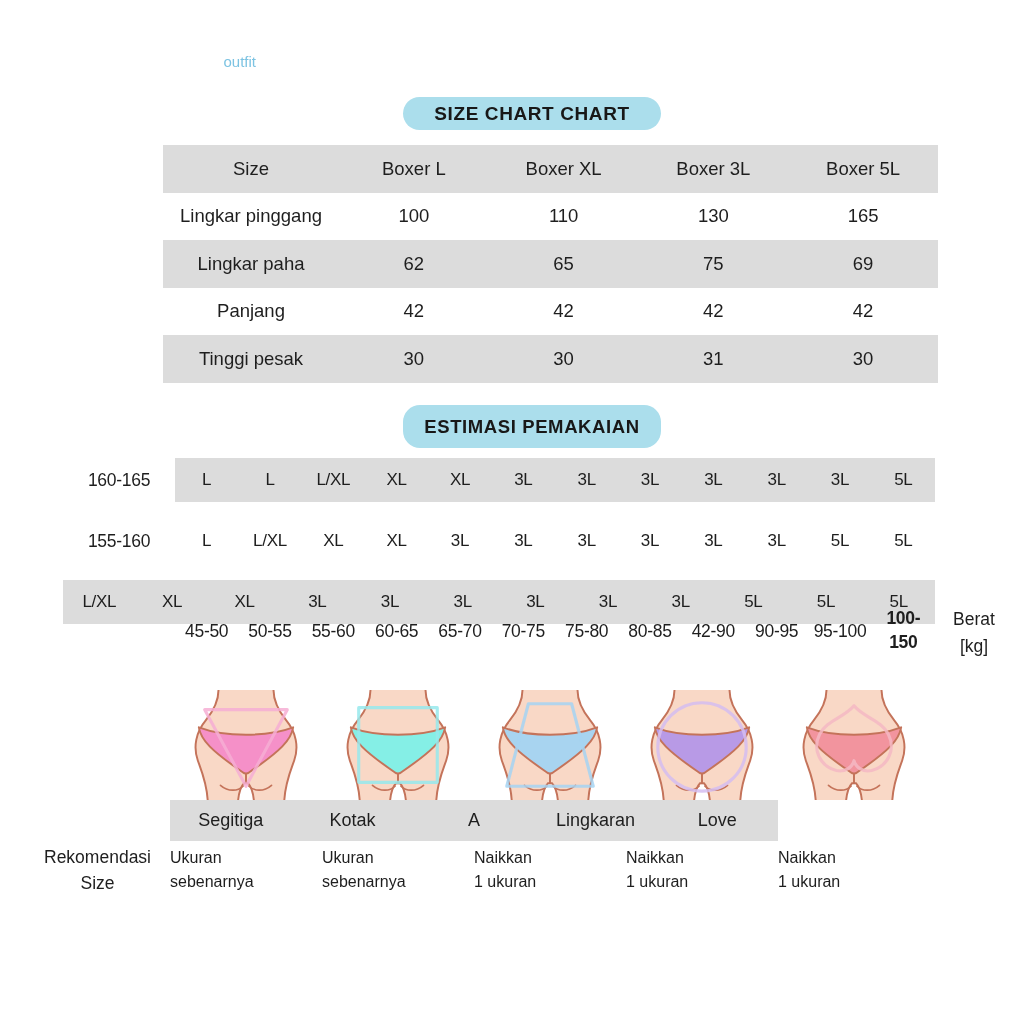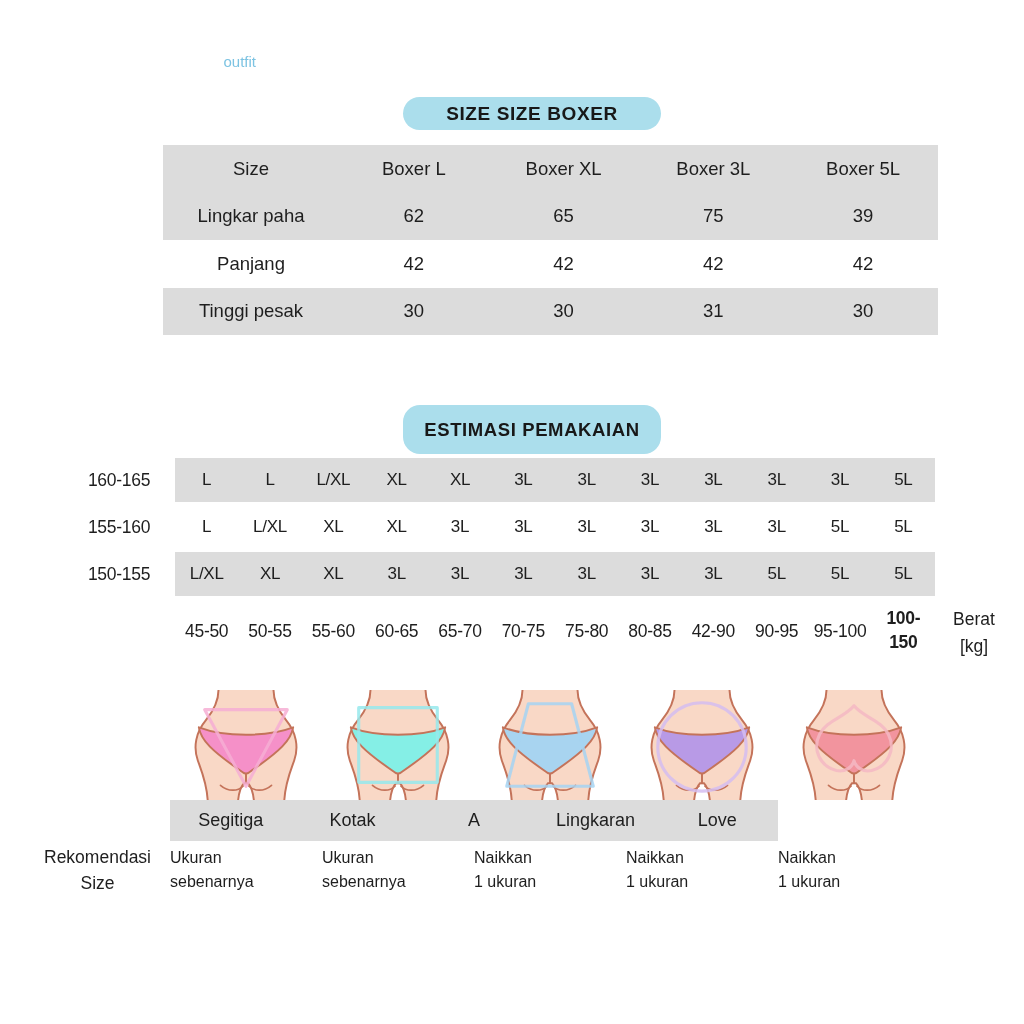--- a/index.html
+++ b/index.html
@@ -14,32 +14,32 @@
   .logo{position:absolute;left:108px;top:60px;width:150px;}
   .logo-main{font-size:38px;font-weight:700;color:var(--brand);letter-spacing:.5px;line-height:1;display:inline-block;position:relative;}
   .logo-leaf{position:absolute;right:-3px;top:-9px;}
   .logo-sub{display:block;text-align:right;font-size:15px;color:var(--brand);margin-top:-7px;padding-right:2px;}
 
   
   .pill{position:absolute;left:403px;width:258px;height:33px;background:var(--pill);
         border-radius:17px;display:flex;align-items:center;justify-content:center;
         font-size:19px;font-weight:700;letter-spacing:.6px;color:#181818;}
   .pill-1{top:97px;}
-  .pill-2{top:405px;height:49px;font-size:18.5px;}
+  .pill-2{top:405px;height:43px;font-size:18.5px;}
 
   
   .size-table{position:absolute;left:163px;top:145px;width:775px;}
   .t-row{display:grid;grid-template-columns:176px repeat(4,1fr);height:47.5px;align-items:center;text-align:center;font-size:18.5px;}
   .t-row.gray{background:var(--band);}
   .t-row .lbl{font-size:18.5px;}
 
   
   .tinggi-label{position:absolute;left:58px;top:410px;width:95px;text-align:center;font-size:17.5px;line-height:1.5;white-space:pre-line;}
   .matrix{position:absolute;left:63px;top:458px;width:872px;}
-  .m-row{display:flex;height:44px;margin-bottom:3px;align-items:stretch;}
+  .m-row{display:flex;height:44px;margin-bottom:17px;align-items:stretch;}
   .m-label{width:112px;display:flex;align-items:center;justify-content:center;font-size:17.5px;letter-spacing:-.3px;}
   .m-cells{flex:1;display:grid;grid-template-columns:repeat(12,1fr);align-items:center;text-align:center;font-size:17px;letter-spacing:-.3px;}
   .m-row.gray .m-cells{background:var(--band);}
   .weights{position:absolute;left:175px;top:606px;width:760px;height:50px;display:grid;grid-template-columns:repeat(12,1fr);align-items:center;text-align:center;font-size:17.5px;letter-spacing:-.3px;}
   .weight-last{font-weight:700;white-space:pre-line;line-height:1.35;}
   .berat-label{position:absolute;left:933px;top:606px;width:82px;text-align:center;font-size:17.5px;line-height:1.55;white-space:pre-line;}
 
   
   .figures{position:absolute;left:170px;top:690px;width:760px;height:110px;display:grid;grid-template-columns:repeat(5,1fr);justify-items:center;align-items:end;}
   .shape-labels{position:absolute;left:170px;top:800px;width:608px;height:41px;background:var(--band);display:grid;grid-template-columns:repeat(5,1fr);align-items:center;text-align:center;font-size:18px;}
@@ -49,36 +49,43 @@
 </style>
 </head>
 <body style="--brand: #7cc3e2; --pill: #abdeec; --band: #dcdcdc; color: rgb(30, 30, 30);">
 
 <div class="canvas">
 
   <div class="logo">
     <span class="logo-sub">outfit</span>
   </div>
 
-  <div class="pill pill-1">SIZE SIZE BOXER</div>
+  <div class="pill pill-1">SIZE CHART CHART</div>
 
   <div class="size-table">
       <div class="t-row gray">
         <div>Size</div>
         <div>Boxer L</div>
         <div>Boxer XL</div>
         <div>Boxer 3L</div>
         <div>Boxer 5L</div>
       </div>
+      <div class="t-row">
+        <div class="lbl">Lingkar pinggang</div>
+        <div>100</div>
+        <div>110</div>
+        <div>130</div>
+        <div>165</div>
+      </div>
       <div class="t-row gray">
         <div class="lbl">Lingkar paha</div>
         <div>62</div>
         <div>65</div>
         <div>75</div>
-        <div>39</div>
+        <div>69</div>
       </div>
       <div class="t-row">
         <div class="lbl">Panjang</div>
         <div>42</div>
         <div>42</div>
         <div>42</div>
         <div>42</div>
       </div>
       <div class="t-row gray">
         <div class="lbl">Tinggi pesak</div>
@@ -121,21 +128,20 @@
           <div>3L</div>
           <div>3L</div>
           <div>3L</div>
           <div>3L</div>
           <div>3L</div>
           <div>5L</div>
           <div>5L</div>
         </div>
       </div>
       <div class="m-row gray">
-        <div class="m-label">150-155</div>
         <div class="m-cells">
           <div>L/XL</div>
           <div>XL</div>
           <div>XL</div>
           <div>3L</div>
           <div>3L</div>
           <div>3L</div>
           <div>3L</div>
           <div>3L</div>
           <div>3L</div>

